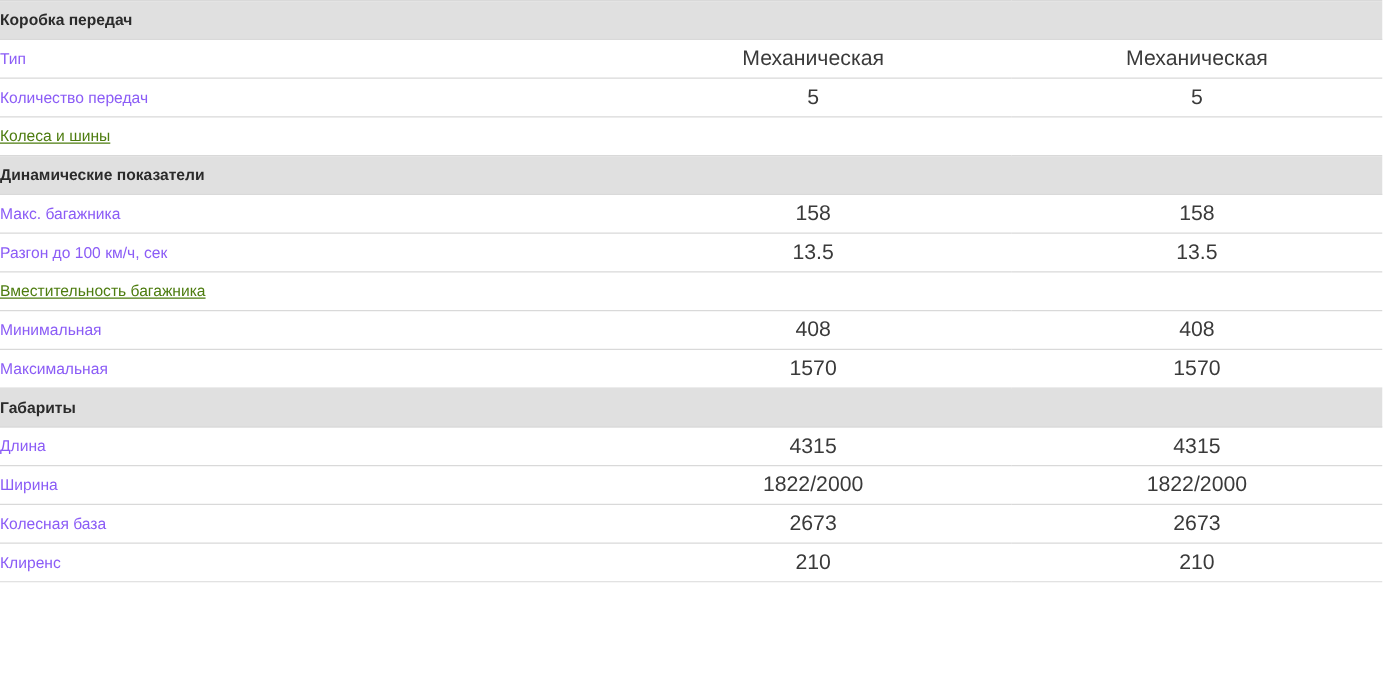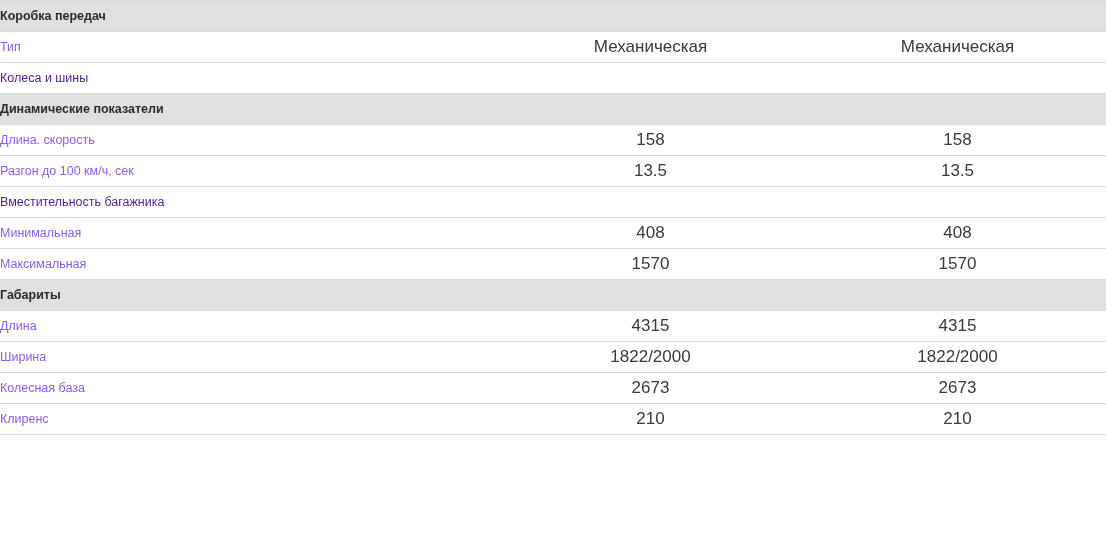--- a/index.html
+++ b/index.html
@@ -43,21 +43,22 @@
     background: #e0e0e0;
     font-weight: bold;
     color: #2b2b2b;
     border-top: 1px solid #d0d0d0;
     border-bottom: 1px solid #d0d0d0;
   }
   tr.section td.label {
     padding-left: 16px;
   }
   tr.subheader td.label {
-    color: #4c1d95;
+    color: #4d7c0f;
+    text-decoration: underline;
   }
   col.c1 { width: 492px; }
   col.c2 { width: 317px; }
   col.c3 { width: 297px; }
 </style>
 </head>
 <body>
 
 <table id="spec-table">
   <colgroup>
@@ -67,28 +68,33 @@
   </colgroup>
   <tbody>
       <tr class="section">
         <td class="label" colspan="3">Коробка передач</td>
       </tr>
       <tr class="data">
         <td class="label">Тип</td>
         <td class="value">Механическая</td>
         <td class="value">Механическая</td>
       </tr>
+      <tr class="data">
+        <td class="label">Количество передач</td>
+        <td class="value">5</td>
+        <td class="value">5</td>
+      </tr>
       <tr class="subheader">
         <td class="label" colspan="3">Колеса и шины</td>
       </tr>
       <tr class="section">
         <td class="label" colspan="3">Динамические показатели</td>
       </tr>
       <tr class="data">
-        <td class="label">Длина. скорость</td>
+        <td class="label">Макс. багажника</td>
         <td class="value">158</td>
         <td class="value">158</td>
       </tr>
       <tr class="data">
         <td class="label">Разгон до 100 км/ч,  сек</td>
         <td class="value">13.5</td>
         <td class="value">13.5</td>
       </tr>
       <tr class="subheader">
         <td class="label" colspan="3">Вместительность багажника</td>

